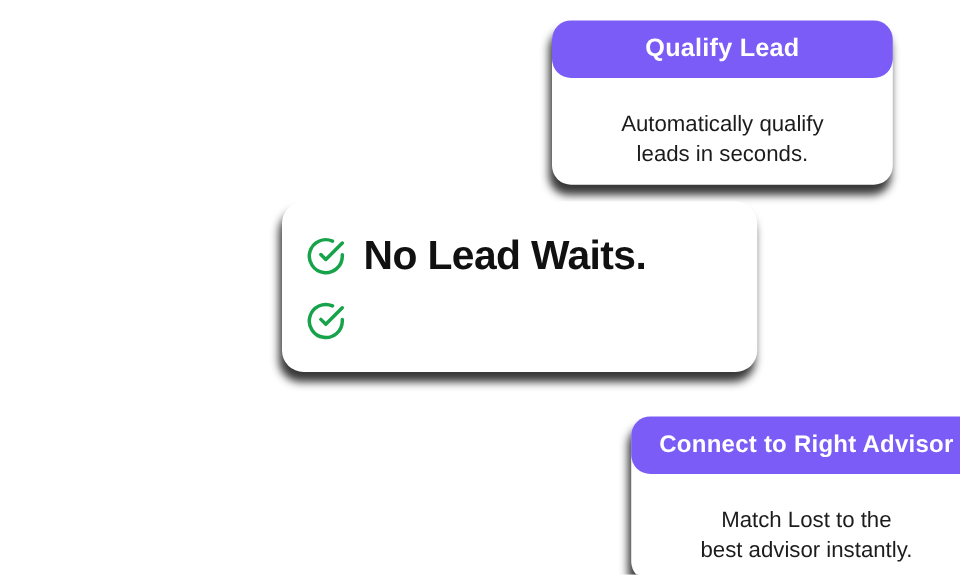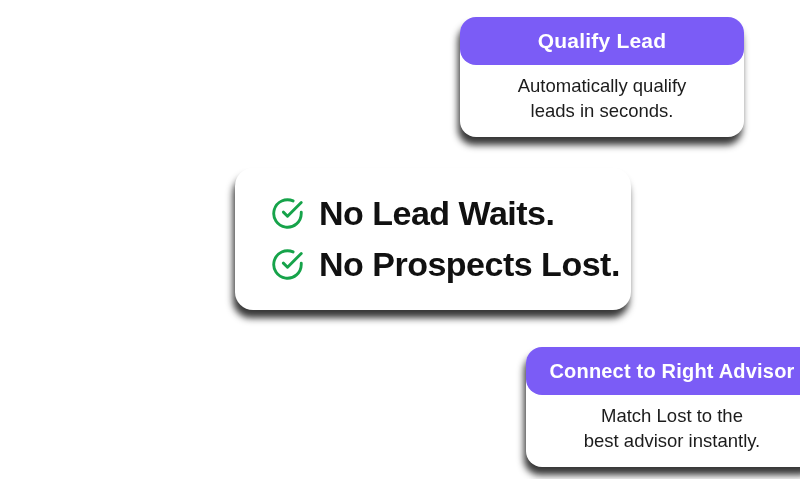--- a/index.html
+++ b/index.html
@@ -42,39 +42,39 @@
     display: flex;
     align-items: center;
     justify-content: center;
   }
   .card-body{
     color: var(--body-text);
     font-size: 18.5px;
     font-weight: 500;
     line-height: 1.35;
     white-space: pre-line;
-    padding: 9px 6px 13px;
+    padding: 26px 6px 13px;
   }
 
   .card-qualify { left: 460px; top: 17px;  width: 284px; }
   .card-accept  { left: 18px;  top: 339px; width: 283px; }
   .card-connect { left: 498px; top: 347px; width: 292px; margin-left: 28px; }
   .card-connect .card-header{ font-size: 20px; }
 
   .hero{
     position: absolute;
     left: 235px; top: 168px;
     width: 396px; height: 142px;
     background: var(--card-bg);
     border-radius: 18px;
     box-shadow: -2px 8px 7px var(--shadow);
     display: flex;
     flex-direction: column;
     justify-content: space-between;
-    padding: 26px 36px;
+    padding: 26px 20px;
   }
   .hero-row{
     display: flex;
     align-items: center;
     gap: 15px;
   }
   .check{
     width: 33px;
     height: 33px;
     flex: 0 0 33px;
@@ -113,21 +113,20 @@
       </span>
       <span class="hero-text">No Lead Waits.</span>
     </div>
     <div class="hero-row">
       <span class="check">
         <svg viewBox="0 0 24 24" fill="none" stroke="currentColor" stroke-width="2.1" stroke-linecap="round" stroke-linejoin="round">
           <path d="M22 11.08V12a10 10 0 1 1-5.93-9.14"></path>
           <polyline points="22 4 12 14.01 9 11.01"></polyline>
         </svg>
       </span>
-      <span class="hero-text">No Prospects Lost.</span>
     </div>
   </section>
 
 
   <section class="card card-connect">
     <header class="card-header">
       <span>Connect to Right Advisor</span>
     </header>
     <div class="card-body">Match Lost to the
 best advisor instantly.</div>

